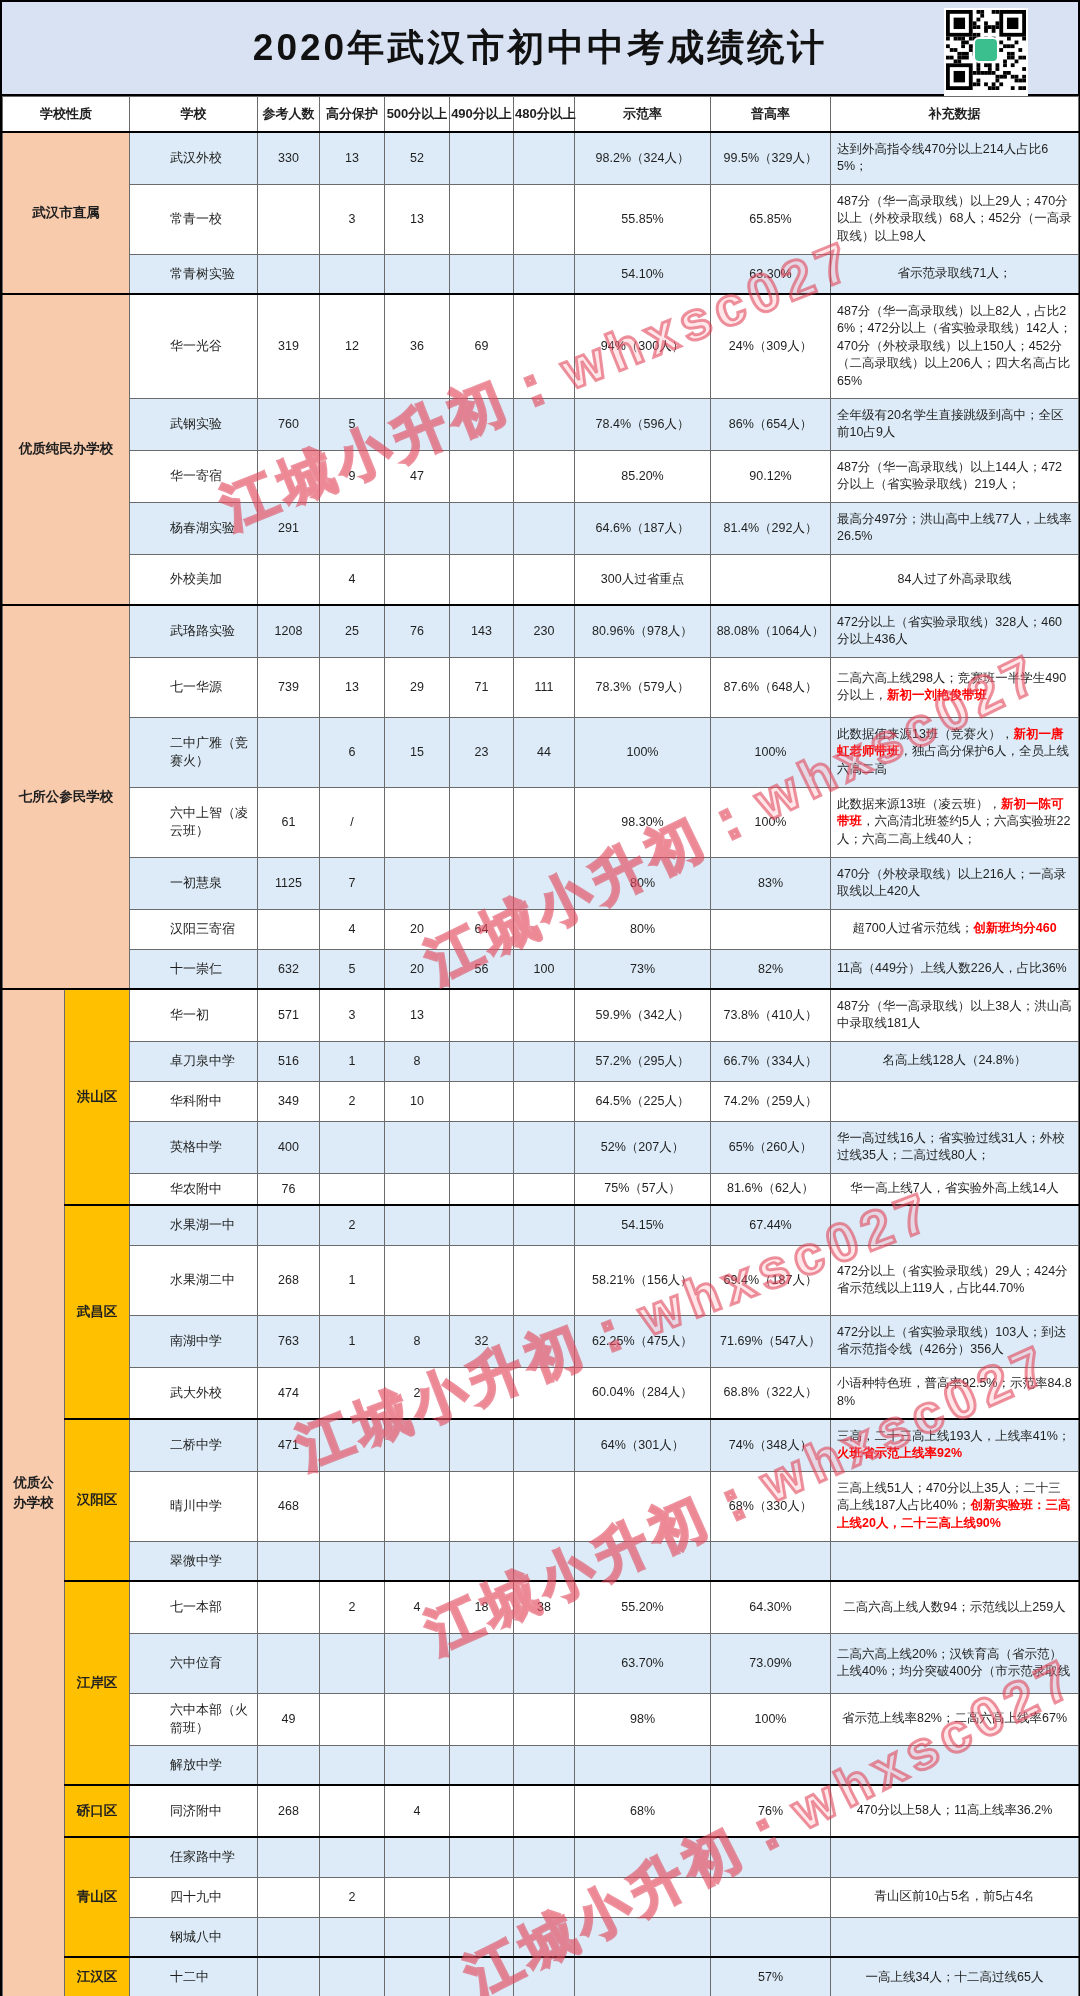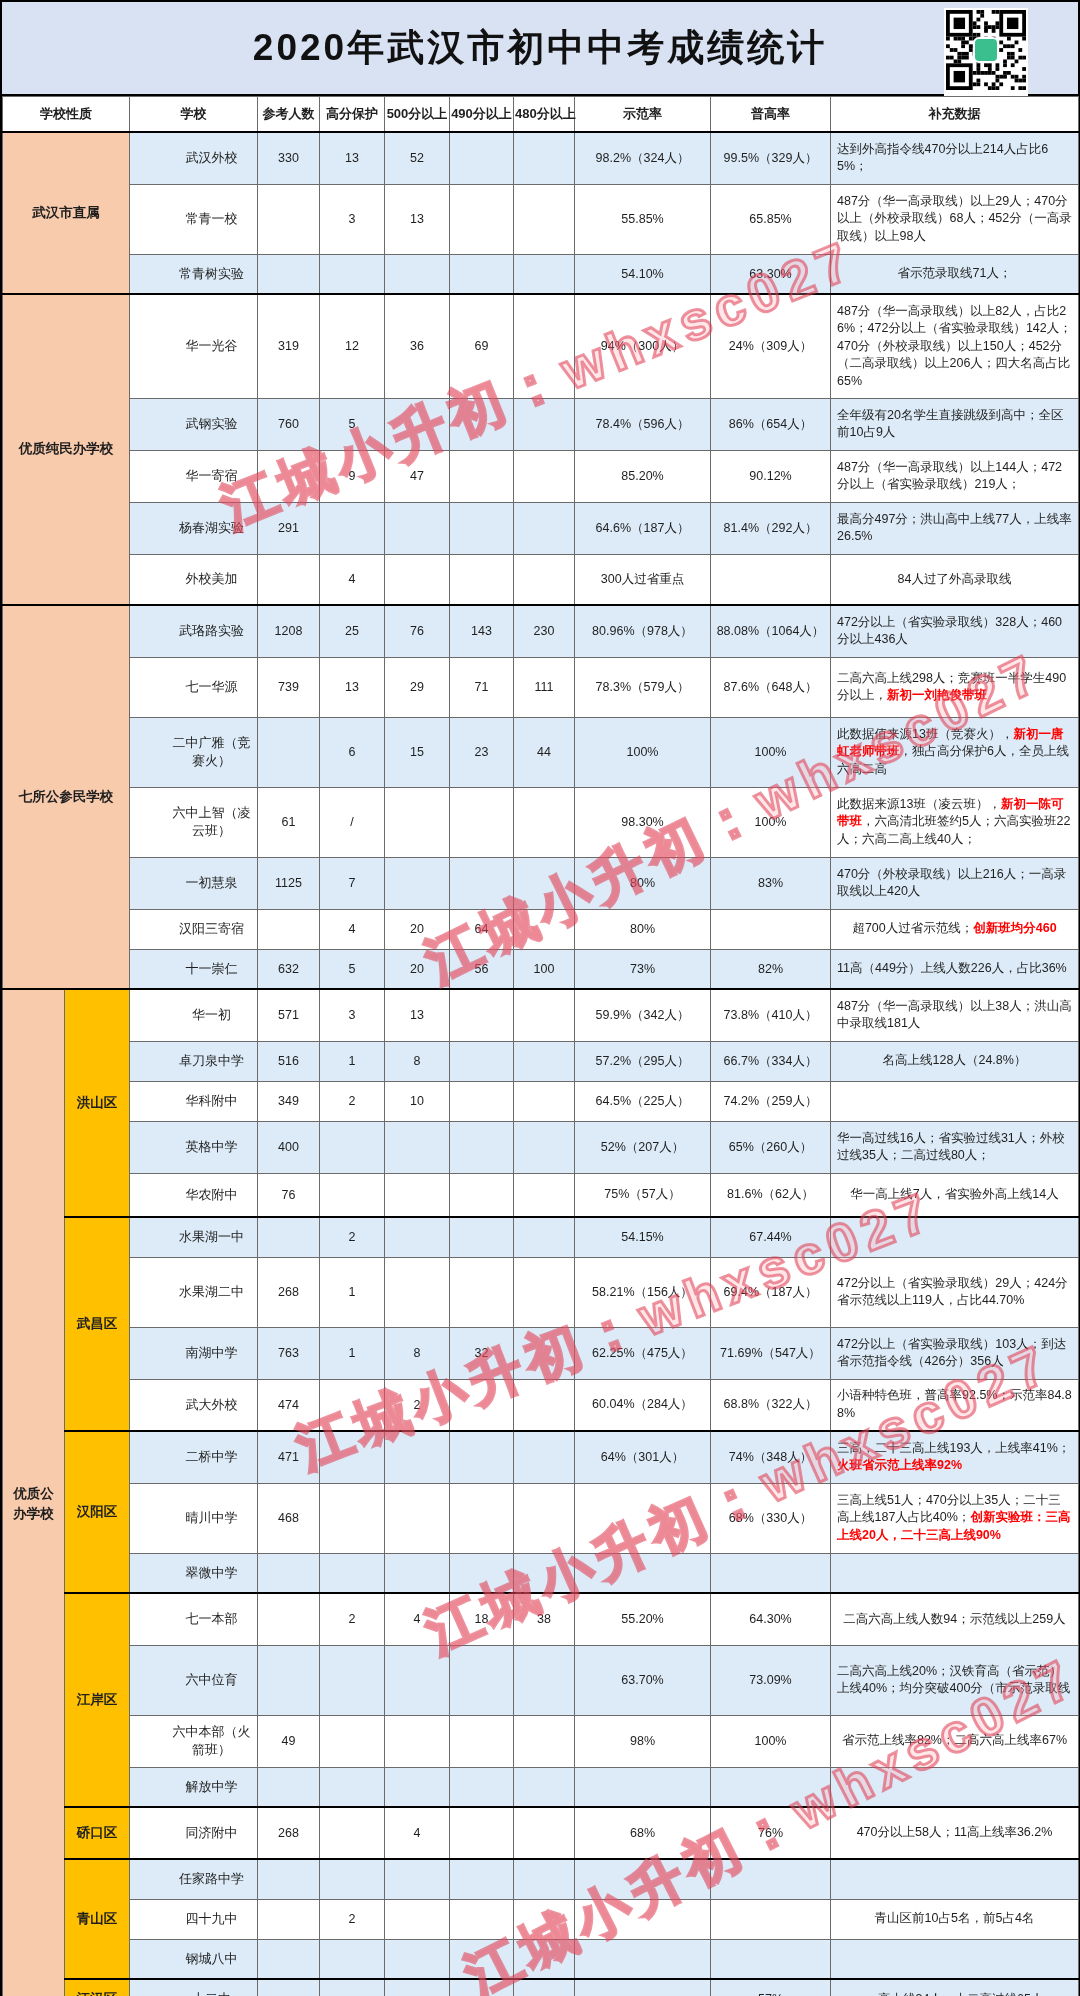--- a/index.html
+++ b/index.html
@@ -6,21 +6,21 @@
   body{width:1080px;position:relative;font-family:"Liberation Sans",sans-serif;color:#1f1f1f;}
   .sheet{position:relative;width:1076px;border:2px solid #000;background:#fff;}
   .titlebar{height:92px;background:#d9e2f3;border-bottom:2px solid #000;display:flex;align-items:center;justify-content:center;position:relative;}
   .title{font-size:37px;font-weight:bold;letter-spacing:3px;color:#111;}
   .qrbox{position:absolute;right:50px;top:6px;background:#fff;padding:2px;}
   table{border-collapse:collapse;table-layout:fixed;width:1076px;}
   th,td{border:1px solid #6b6b6b;padding:2px 4px;font-size:13px;vertical-align:middle;word-break:break-all;}
   thead th{font-weight:bold;font-size:13px;height:30px;background:#fff;border-bottom:2px solid #000;white-space:nowrap;text-align:center;padding:2px 1px;}
   tr.blue td{background:#dcebf7;}
   tr.white td{background:#ffffff;}
-  td.school{text-align:center;padding-left:40px;}
+  td.school{padding-left:40px;}
   td.num,td.rate{text-align:center;font-size:12.5px;padding:1px;}
   td.supp{font-size:12.5px;line-height:1.4;text-align:center;padding:3px 6px;}
   td.supp.left{text-align:left;}
   .red{color:#ff0000;font-weight:bold;}
   td.group{background:#f8cbad !important;font-weight:bold;font-size:13.5px;text-align:center;line-height:1.5;}
   td.district{background:#ffc000 !important;font-weight:bold;font-size:13.5px;text-align:center;}
   tr.bstart td{border-top:2px solid #000;}
   .wm{position:absolute;z-index:6;pointer-events:none;white-space:nowrap;font-weight:bold;font-size:54px;letter-spacing:7px;
       color:rgba(255,160,170,0.26);-webkit-text-stroke:3px rgba(222,58,80,0.55);transform-origin:left center;}
 </style>
@@ -402,21 +402,21 @@
           <td class="school">英格中学</td>
           <td class="num">400</td>
           <td class="num"></td>
           <td class="num"></td>
           <td class="num"></td>
           <td class="num"></td>
           <td class="rate">52%（207人）</td>
           <td class="rate">65%（260人）</td>
           <td class="supp left"><span>华一高过线16人；省实验过线31人；外校过线35人；二高过线80人；</span></td>
         </tr>
-        <tr class="white" style="height:44px">
+        <tr class="white" style="height:32px">
           <td class="school">华农附中</td>
           <td class="num">76</td>
           <td class="num"></td>
           <td class="num"></td>
           <td class="num"></td>
           <td class="num"></td>
           <td class="rate">75%（57人）</td>
           <td class="rate">81.6%（62人）</td>
           <td class="supp"><span>华一高上线7人，省实验外高上线14人</span></td>
         </tr>
@@ -504,21 +504,21 @@
           <td class="school">七一本部</td>
           <td class="num"></td>
           <td class="num">2</td>
           <td class="num">4</td>
           <td class="num">18</td>
           <td class="num">38</td>
           <td class="rate">55.20%</td>
           <td class="rate">64.30%</td>
           <td class="supp"><span>二高六高上线人数94；示范线以上259人</span></td>
         </tr>
-        <tr class="blue" style="height:70px">
+        <tr class="blue" style="height:60px">
           <td class="school">六中位育</td>
           <td class="num"></td>
           <td class="num"></td>
           <td class="num"></td>
           <td class="num"></td>
           <td class="num"></td>
           <td class="rate">63.70%</td>
           <td class="rate">73.09%</td>
           <td class="supp left"><span>二高六高上线20%；汉铁育高（省示范）上线40%；均分突破400分（市示范录取线</span></td>
         </tr>

